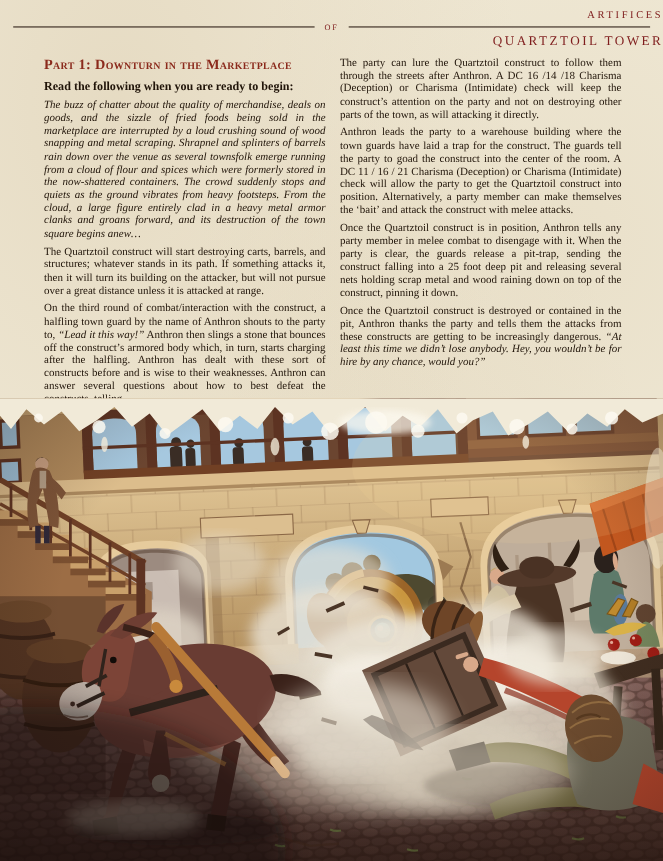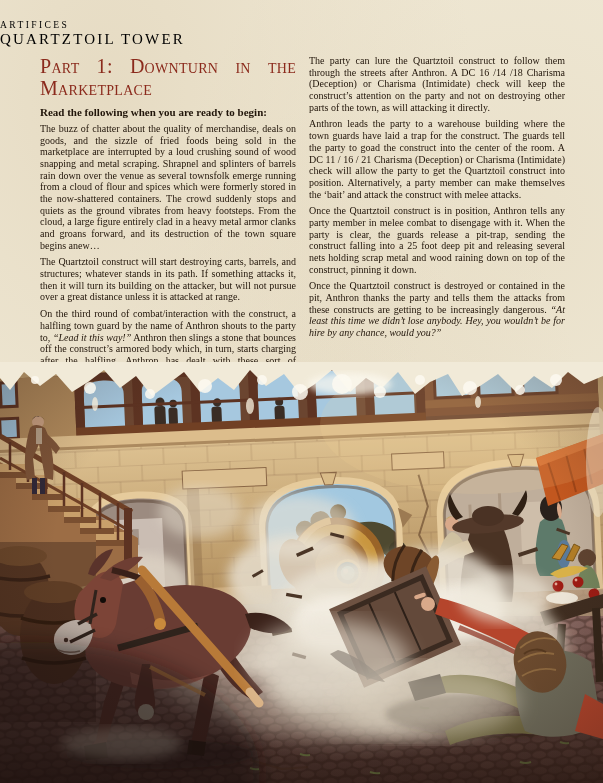--- a/index.html
+++ b/index.html
@@ -7,48 +7,53 @@
     width:603px;height:783px;overflow:hidden;position:relative;
     font-family:"Liberation Serif","DejaVu Serif",serif;
     color:#20150a;
     background:
       radial-gradient(ellipse at 18% 12%, rgba(213,196,163,.38), transparent 52%),
       radial-gradient(ellipse at 86% 28%, rgba(219,205,175,.32), transparent 46%),
       radial-gradient(ellipse at 55% 60%, rgba(206,188,154,.22), transparent 55%),
       #f0e9d6;
   }
   
-  .hdr{padding-top:20px;text-align:left;color:#000000}
+  .hdr{padding-top:9px;text-align:right;color:#7f1d1d}
   .hdr-top{font-size:9.5px;letter-spacing:2.4px}
   .rule-row{display:flex;align-items:center;margin:1px 12px 0;gap:9px}
   .rule{flex:1;height:1px;background:#33231a}
   .hdr-of{font-size:7.5px;letter-spacing:1.6px}
-  .hdr-bottom{font-size:15px;letter-spacing:2.2px;margin-top:1px}
+  .hdr-bottom{font-size:12px;letter-spacing:2.2px;margin-top:1px}
   
   .columns{display:flex;gap:13px;padding:7px 38px 0 40px}
   .col{width:257px;font-size:10px;line-height:1.17;text-align:justify;color:#201409}
   .title{
-    font-variant:small-caps;font-weight:normal;
-    font-size:20px;line-height:1.1;letter-spacing:.3px;
+    font-variant:small-caps;font-weight:bold;
+    font-size:13px;line-height:1.1;letter-spacing:.3px;
     margin:0 0 7px;
   }
   .lead{font-weight:bold;margin:0 0 4px;font-size:11px}
-  .readaloud{margin:0 0 5px}
+  .readaloud{font-style:italic;margin:0 0 5px}
   .bodyp{margin:0 0 5px}
   
   .illustration{position:absolute;left:0;top:362px;width:603px;height:421px}
   .illustration svg{display:block;width:100%;height:100%}
 </style>
 </head>
 <body>
 
 <div class="page">
 
   <header class="hdr">
     <div class="hdr-top">ARTIFICES</div>
+    <div class="rule-row">
+      <span class="rule"></span>
+      <span class="hdr-of">OF</span>
+      <span class="rule"></span>
+    </div>
     <div class="hdr-bottom">QUARTZTOIL TOWER</div>
   </header>
 
   <main class="columns">
     <section class="col">
       <h1 class="title" style="color: rgb(139, 42, 28);">Part 1: Downturn in the Marketplace</h1>
       <p class="lead">Read the following when you are ready to begin:</p>
       <p class="readaloud">The buzz of chatter about the quality of merchandise, deals on goods, and the sizzle of fried foods being sold in the marketplace are interrupted by a loud crushing sound of wood snapping and metal scraping. Shrapnel and splinters of barrels rain down over the venue as several townsfolk emerge running from a cloud of flour and spices which were formerly stored in the now-shattered containers. The crowd suddenly stops and quiets as the ground vibrates from heavy footsteps. From the cloud, a large figure entirely clad in a heavy metal armor clanks and groans forward, and its destruction of the town square begins anew…</p>
       <p class="bodyp"><span>The Quartztoil construct will start destroying carts, barrels, and structures; whatever stands in its path. If something attacks it, then it will turn its building on the attacker, but will not pursue over a great distance unless it is attacked at range.</span></p>
       <p class="bodyp"><span>On the third round of combat/interaction with the construct, a halfling town guard by the name of Anthron shouts to the party to, </span><span style="font-style: italic;">“Lead it this way!”</span><span> Anthron then slings a stone that bounces off the construct’s armored body which, in turn, starts charging after the halfling. Anthron has dealt with these sort of constructs before and is wise to their weaknesses. Anthron can answer several questions about how to best defeat the constructs, telling</span></p>

